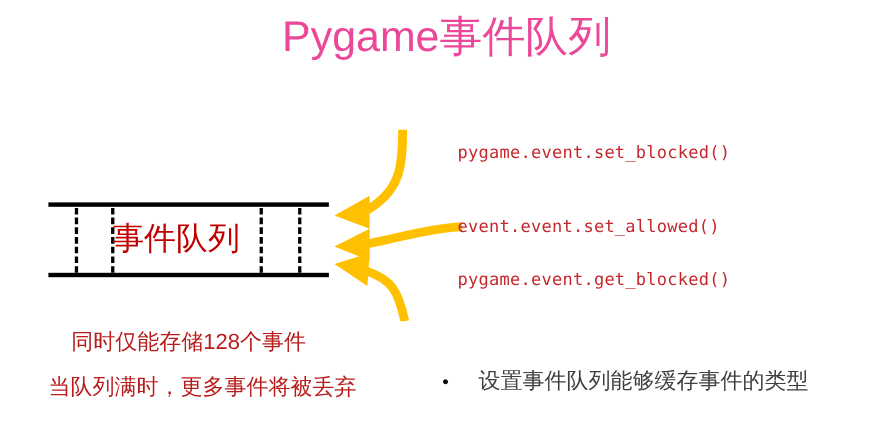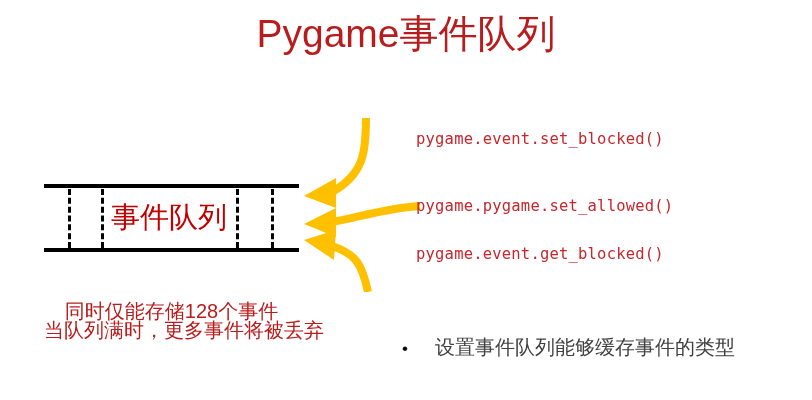--- a/index.html
+++ b/index.html
@@ -19,21 +19,21 @@
   
   #slide-title {
     position: absolute;
     left: 0;
     top: 11px;
     width: 812px;
     text-align: center;
     font-size: 39px;
     line-height: 46px;
     font-weight: 400;
-    color: #b91c1c;
+    color: #ec4899;
     letter-spacing: 0px;
     white-space: nowrap;
   }
 
   
   #queue-diagram {
     position: absolute;
     left: 44px;
     top: 184px;
     width: 255px;
@@ -59,21 +59,21 @@
   #queue-divider-1 { left: 24px; }
   #queue-divider-2 { left: 57px; }
   #queue-divider-3 { left: 192px; }
   #queue-divider-4 { left: 227px; }
 
   #queue-label {
     position: absolute;
     left: 58px;
     top: 14px;
     width: 134px;
-    text-align: center;
+    text-align: left;
     font-size: 29px;
     line-height: 38px;
     color: #c00000;
     white-space: nowrap;
   }
 
   
   #arrow-layer {
     position: absolute;
     left: 296px;
@@ -103,21 +103,21 @@
     position: absolute;
     left: 44px;
     width: 255px;
     text-align: center;
     font-size: 20px;
     line-height: 28px;
     color: #b91c1c;
     white-space: nowrap;
   }
   #caption-line-1 { top: 297px; }
-  #caption-line-2 { top: 316px; }
+  #caption-line-2 { top: 338px; }
 
   
   #bullet-note {
     position: absolute;
     left: 402px;
     top: 333px;
     display: flex;
     align-items: baseline;
     white-space: nowrap;
   }
@@ -165,21 +165,21 @@
     </g>
 
     <g>
       <path d="M 72 180 C 66 152, 60 142, 36 134" fill="none" stroke="#FFC000" stroke-width="8" stroke-linecap="butt"></path>
       <polygon points="8,128 40,118 38,148" fill="#FFC000"></polygon>
     </g>
   </svg>
 </div>
 
 <div class="code-line" id="code-line-1">pygame.event.set_blocked()</div>
-<div class="code-line" id="code-line-2">pygame.pygame.set_allowed()</div>
+<div class="code-line" id="code-line-2">event.event.set_allowed()</div>
 <div class="code-line" id="code-line-3">pygame.event.get_blocked()</div>
 
 <div class="caption-line" id="caption-line-1">同时仅能存储128个事件</div>
 <div class="caption-line" id="caption-line-2">当队列满时，更多事件将被丢弃</div>
 
 <div id="bullet-note">
   <span id="bullet-marker">•</span>
   <span id="bullet-note-text">设置事件队列能够缓存事件的类型</span>
 </div>
 

